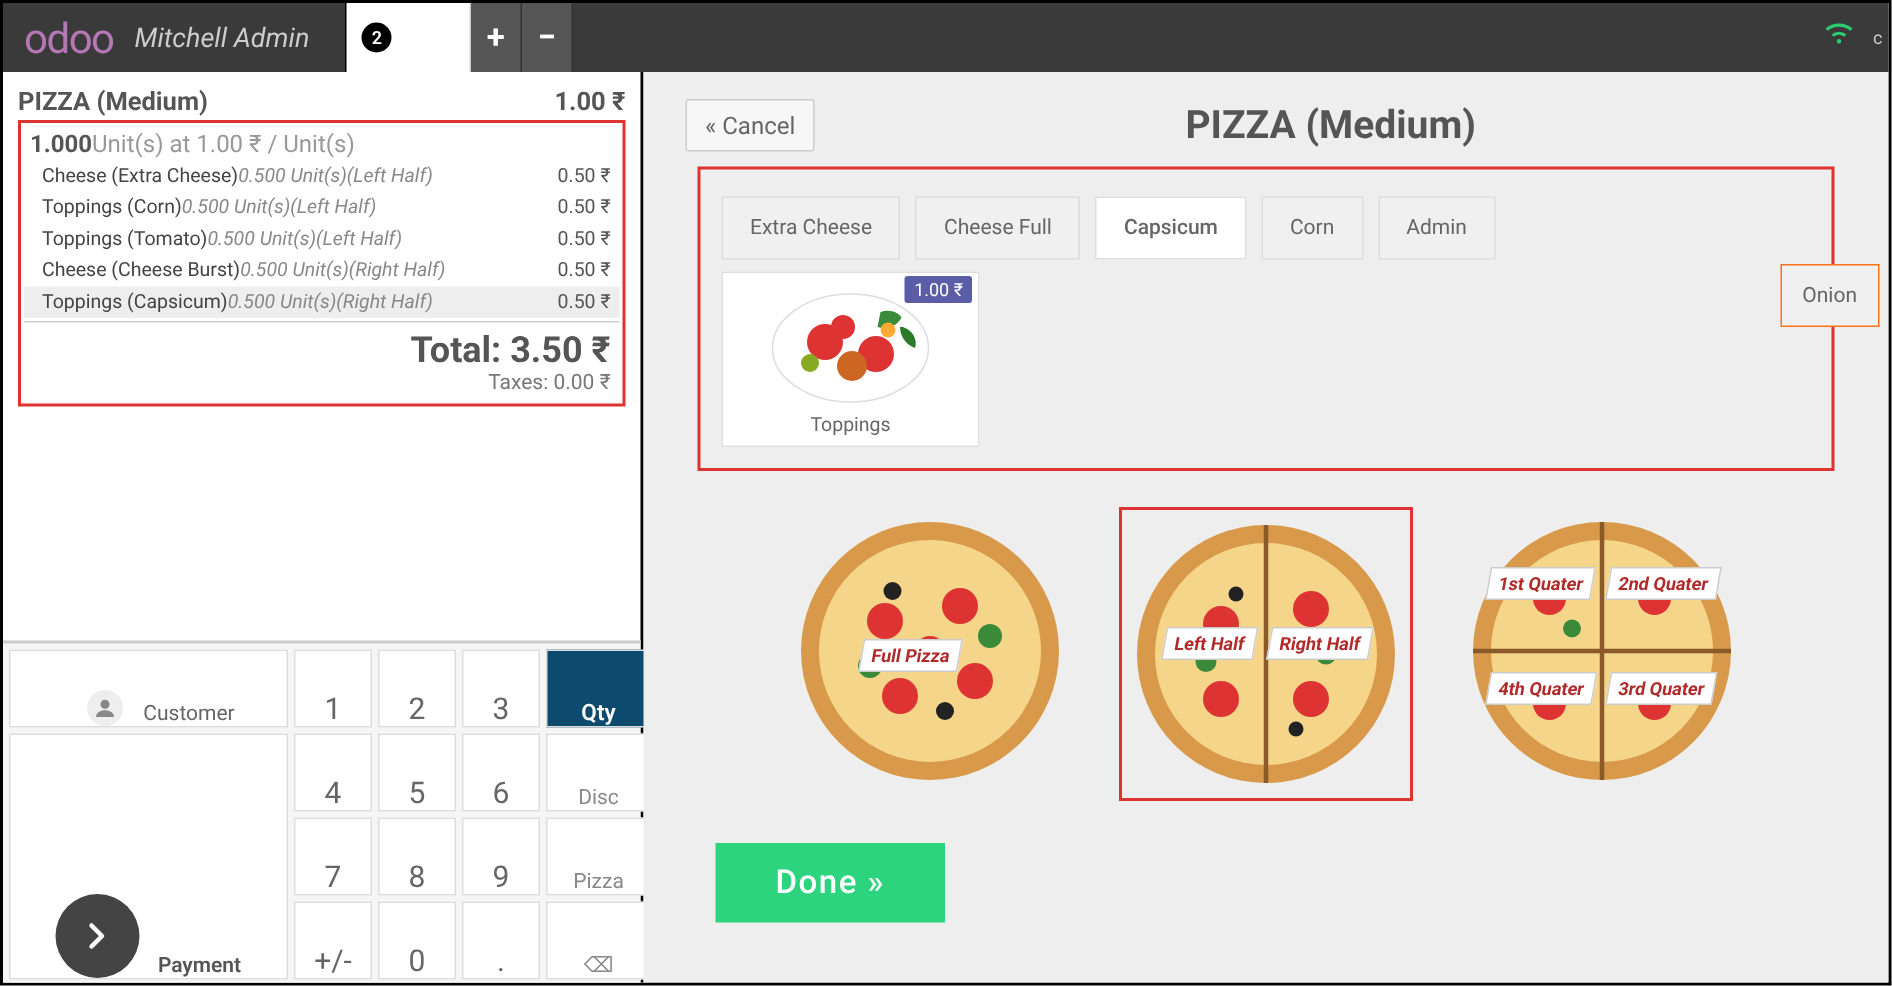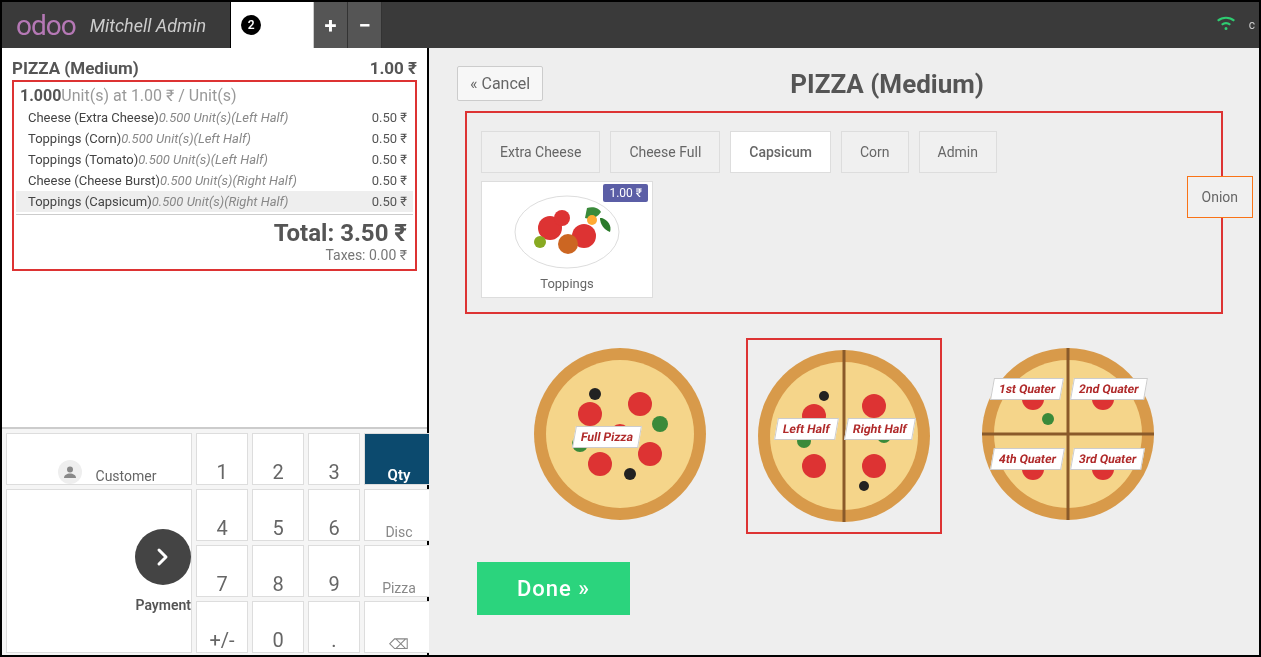--- a/index.html
+++ b/index.html
@@ -32,21 +32,21 @@
 .total-main{font-size:24px;font-weight:700;color:#555}
 .total-tax{font-size:14px;color:#777}
 .spacer{flex:1}
 .pad{display:grid;grid-template-columns:186px 52px 52px 52px 70px;grid-template-rows:52px 52px 52px 52px;gap:4px;padding:4px;border-top:2px solid #ccc;background:#f5f5f5}
 .pad>div{display:flex;align-items:flex-end;justify-content:center;background:#fff;border:1px solid #ddd;font-size:20px;color:#666;cursor:pointer}
 .pad .side{font-size:14px;color:#888}
 .pad .qty-btn{background:#0c4a6e;color:#fff;font-weight:600;font-size:15px}
 .customer-cell{grid-row:1;grid-column:1;display:flex;align-items:center;padding-left:16px;gap:14px}
 .customer-cell .ico{width:24px;height:24px;border-radius:50%;background:#eee;display:flex;align-items:center;justify-content:center;color:#888;font-size:14px}
 .customer-cell span{font-size:14px;color:#666}
-.payment-cell{grid-row:2/5;grid-column:1;flex-direction:column;gap:12px}
+.payment-cell{grid-row:2/5;grid-column:1;flex-direction:row;gap:12px}
 .payment-cell .circle{width:56px;height:56px;border-radius:50%;background:#444;color:#fff;display:flex;align-items:center;justify-content:center;font-size:26px}
 .payment-cell .lbl{font-size:14px;color:#555;font-weight:600}
 .right-panel{flex:1;background:#eee;position:relative}
 .rp-head{display:flex;align-items:center;padding:18px 28px 10px 28px}
 .cancel-btn{border:1px solid #ccc;background:#f7f7f7;padding:7px 12px;font-size:16px;color:#666;cursor:pointer;border-radius:2px}
 .rp-title{flex:1;text-align:center;font-size:26px;font-weight:700;color:#555}
 .tabs-box{border:2px solid #d33;margin:0 36px;padding:18px 14px 14px 14px;background:transparent}
 .topping-tabs{display:flex;gap:10px;flex-wrap:nowrap}
 .t-tab{padding:12px 18px;background:#f0f0f0;border:1px solid #ddd;color:#666;font-size:14px;cursor:pointer;white-space:nowrap}
 .t-tab.active{background:#fff;font-weight:500}

